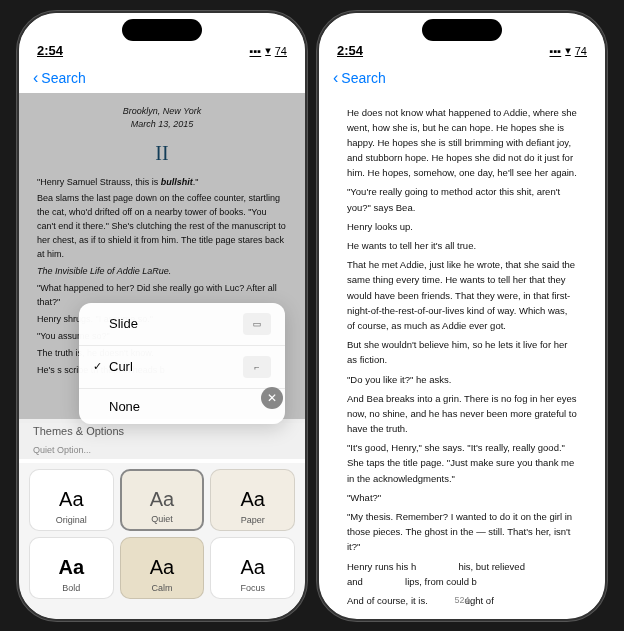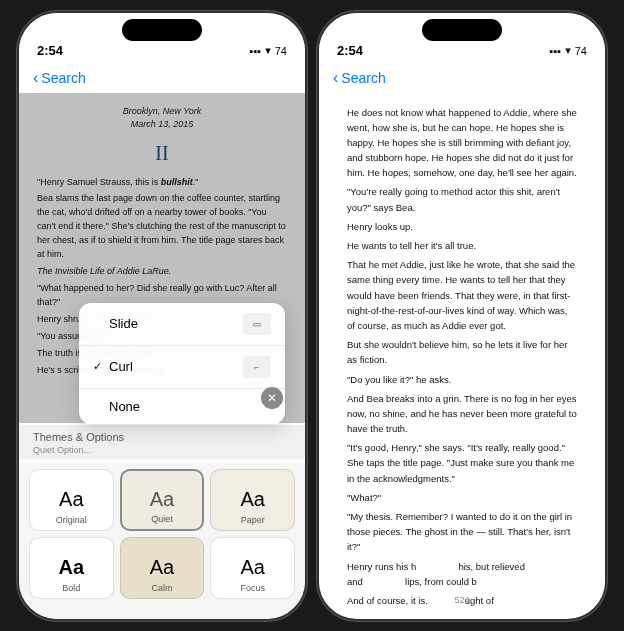--- a/index.html
+++ b/index.html
@@ -33,20 +33,21 @@
     }
 
     
     .status-bar {
       display: flex;
       justify-content: space-between;
       align-items: center;
       padding: 8px 18px 4px 18px;
       background: #fff;
       height: 28px;
+      text-decoration: underline;
     }
 
     .status-time {
       font-size: 13px;
       font-weight: 600;
       color: #000;
     }
 
     .status-icons {
       display: flex;
@@ -159,21 +160,21 @@
       left: 0;
       right: 0;
       background: rgba(240,240,240,0.97);
       padding: 6px 14px 4px 14px;
       z-index: 9;
     }
 
     .themes-title {
       font-size: 11px;
       color: #555;
-      margin-bottom: 2px;
+      margin-bottom: 8px;
     }
 
     
     .close-btn {
       position: absolute;
       bottom: 210px;
       right: 22px;
       width: 22px;
       height: 22px;
       background: #888;

